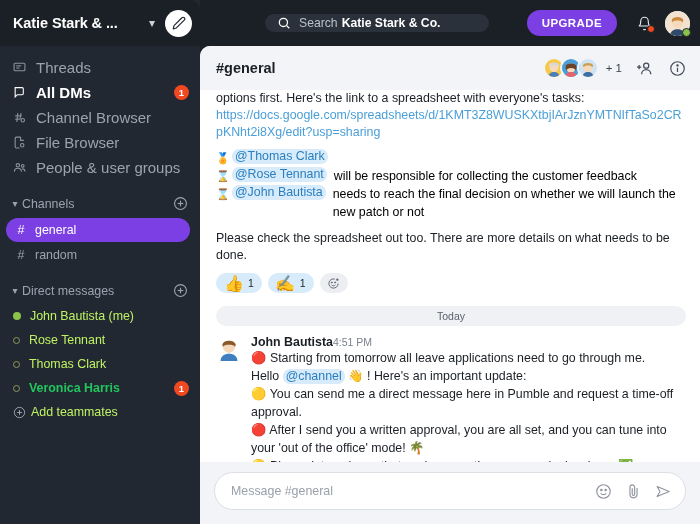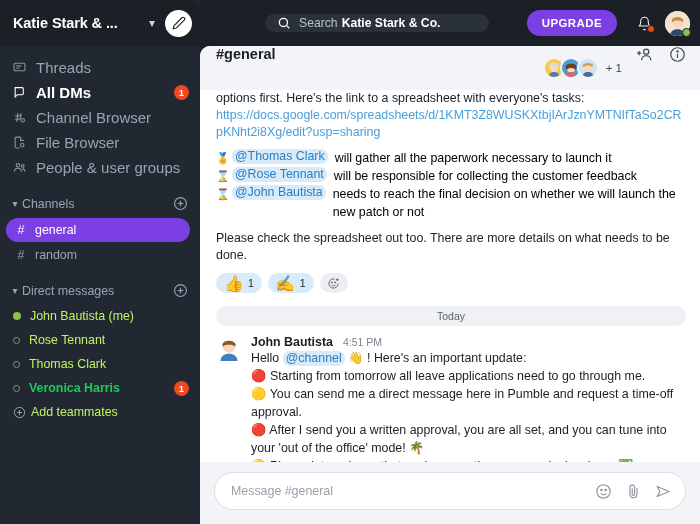--- a/index.html
+++ b/index.html
@@ -129,21 +129,21 @@
     border: 1.5px solid #1b2026;
   }
 
   .panel {
     flex: 1; background: #f3f4f7; margin: 0 0 0 0;
     border-top-left-radius: 10px; display: flex; flex-direction: column;
     overflow: hidden;
   }
 
   .chanhead {
-    height: 44px; display: flex; 
+    height: 44px; display: flex; align-items: center;
     padding: 0 14px 0 16px; flex-shrink: 0; background: #f3f4f7;
   }
   .chanhead .ctitle { font-size: 14.5px; font-weight: bold; color: #1b2026; flex: 1; }
   .facepile { display: flex; align-items: center; }
   .facepile .fp { width: 22px; height: 22px; border-radius: 50%; margin-left: -5px; border: 2px solid #f3f4f7; overflow: hidden; }
   .facepile .fp:first-child { margin-left: 0; }
   .plusone { font-size: 11.5px; color: #3d4550; margin-left: 7px; }
   .hicon { margin-left: 15px; color: #454d59; display: flex; }
   .hicon svg { width: 17px; height: 17px; }
 
@@ -178,21 +178,21 @@
   .divider { display: flex; align-items: center; margin: 13px 14px 0 16px; }
   .divider .pill {
     flex: 1; height: 20px; background: #f0f1f4; border-radius: 10px;
     display: flex; align-items: center; justify-content: center;
     font-size: 10.5px; color: #5a626d;
   }
 
   .msg { display: flex; padding: 9px 14px 0 16px; }
   .msg .av { width: 26px; height: 26px; border-radius: 4px; flex-shrink: 0; overflow: hidden; }
   .msg .mc { margin-left: 9px; flex: 1; min-width: 0; }
-  .msg .mhead { display: flex; align-items: baseline; gap: 10px; }
+  .msg .mhead { display: flex; align-items: baseline; gap: 0; }
   .msg .who { font-size: 12.4px; font-weight: bold; color: #1b2026; }
   .msg .tm { font-size: 10.5px; color: #7a828e; }
   .bline { font-size: 12.4px; color: #1b2026; line-height: 18px; }
   .edited { font-size: 10px; color: #959ca6; }
 
   .composer { padding: 10px 14px 14px 14px; background: #f3f4f7; flex-shrink: 0; }
   .cbox {
     height: 38px; background: #ffffff; border: 1px solid #dcdfe4;
     border-radius: 19px; display: flex; align-items: center;
     padding: 0 13px 0 16px;
@@ -424,21 +424,20 @@
       <div class="msgs">
 
         <div class="mbody">
           <div class="ptext">options first. Here's the link to a spreadsheet with everyone's tasks:</div>
           <div class="ptext link">https://docs.google.com/spreadsheets/d/1KMT3Z8WUSKXtbjIArJznYMTNIfTaSo2CRpKNht2i8Xg/edit?usp=sharing</div>
 
           <div style="margin-top:8px">
             <div class="taskline">
               <span class="em">🏅</span>
               <span class="mention mn">@Thomas Clark</span>
-              <span>will gather all the paperwork necessary to launch it</span>
             </div>
             <div class="taskline">
               <span class="em">⌛</span>
               <span class="mention mn">@Rose Tennant</span>
               <span>will be responsible for collecting the customer feedback</span>
             </div>
             <div class="taskline">
               <span class="em">⌛</span>
               <span class="mention mn">@John Bautista</span>
               <span>needs to reach the final decision on whether we will launch the new patch or not</span>
@@ -481,27 +480,27 @@
               <circle cx="20" cy="18" r="9.5" fill="#f6d9bb"></circle>
               <path d="M10 14c2-7 18-7 20 0 1 3-1 4-1 4-1-4-17-4-18 0 0 0-1.8-1-1-4z" fill="#8a5a2b"></path>
             </svg>
           </div>
           <div class="mc">
             <div class="mhead">
               <span class="who">John Bautista</span>
               <span class="tm">4:51 PM</span>
             </div>
             <div class="bline">
+              <span>🔴</span>
+              <span>Starting from tomorrow all leave applications need to go through me.</span>
+            </div>
+            <div class="bline">
               <span>Hello</span>
               <span class="mention">@channel</span>
               <span>👋 ! Here's an important update:</span>
-            </div>
-            <div class="bline">
-              <span>🔴</span>
-              <span>Starting from tomorrow all leave applications need to go through me.</span>
             </div>
             <div class="bline">
               <span>🟡</span>
               <span>You can send me a direct message here in Pumble and request a time-off approval.</span>
             </div>
             <div class="bline">
               <span>🔴</span>
               <span>After I send you a written approval, you are all set, and you can tune into your 'out of the office' mode! 🌴</span>
             </div>
             <div class="bline">

